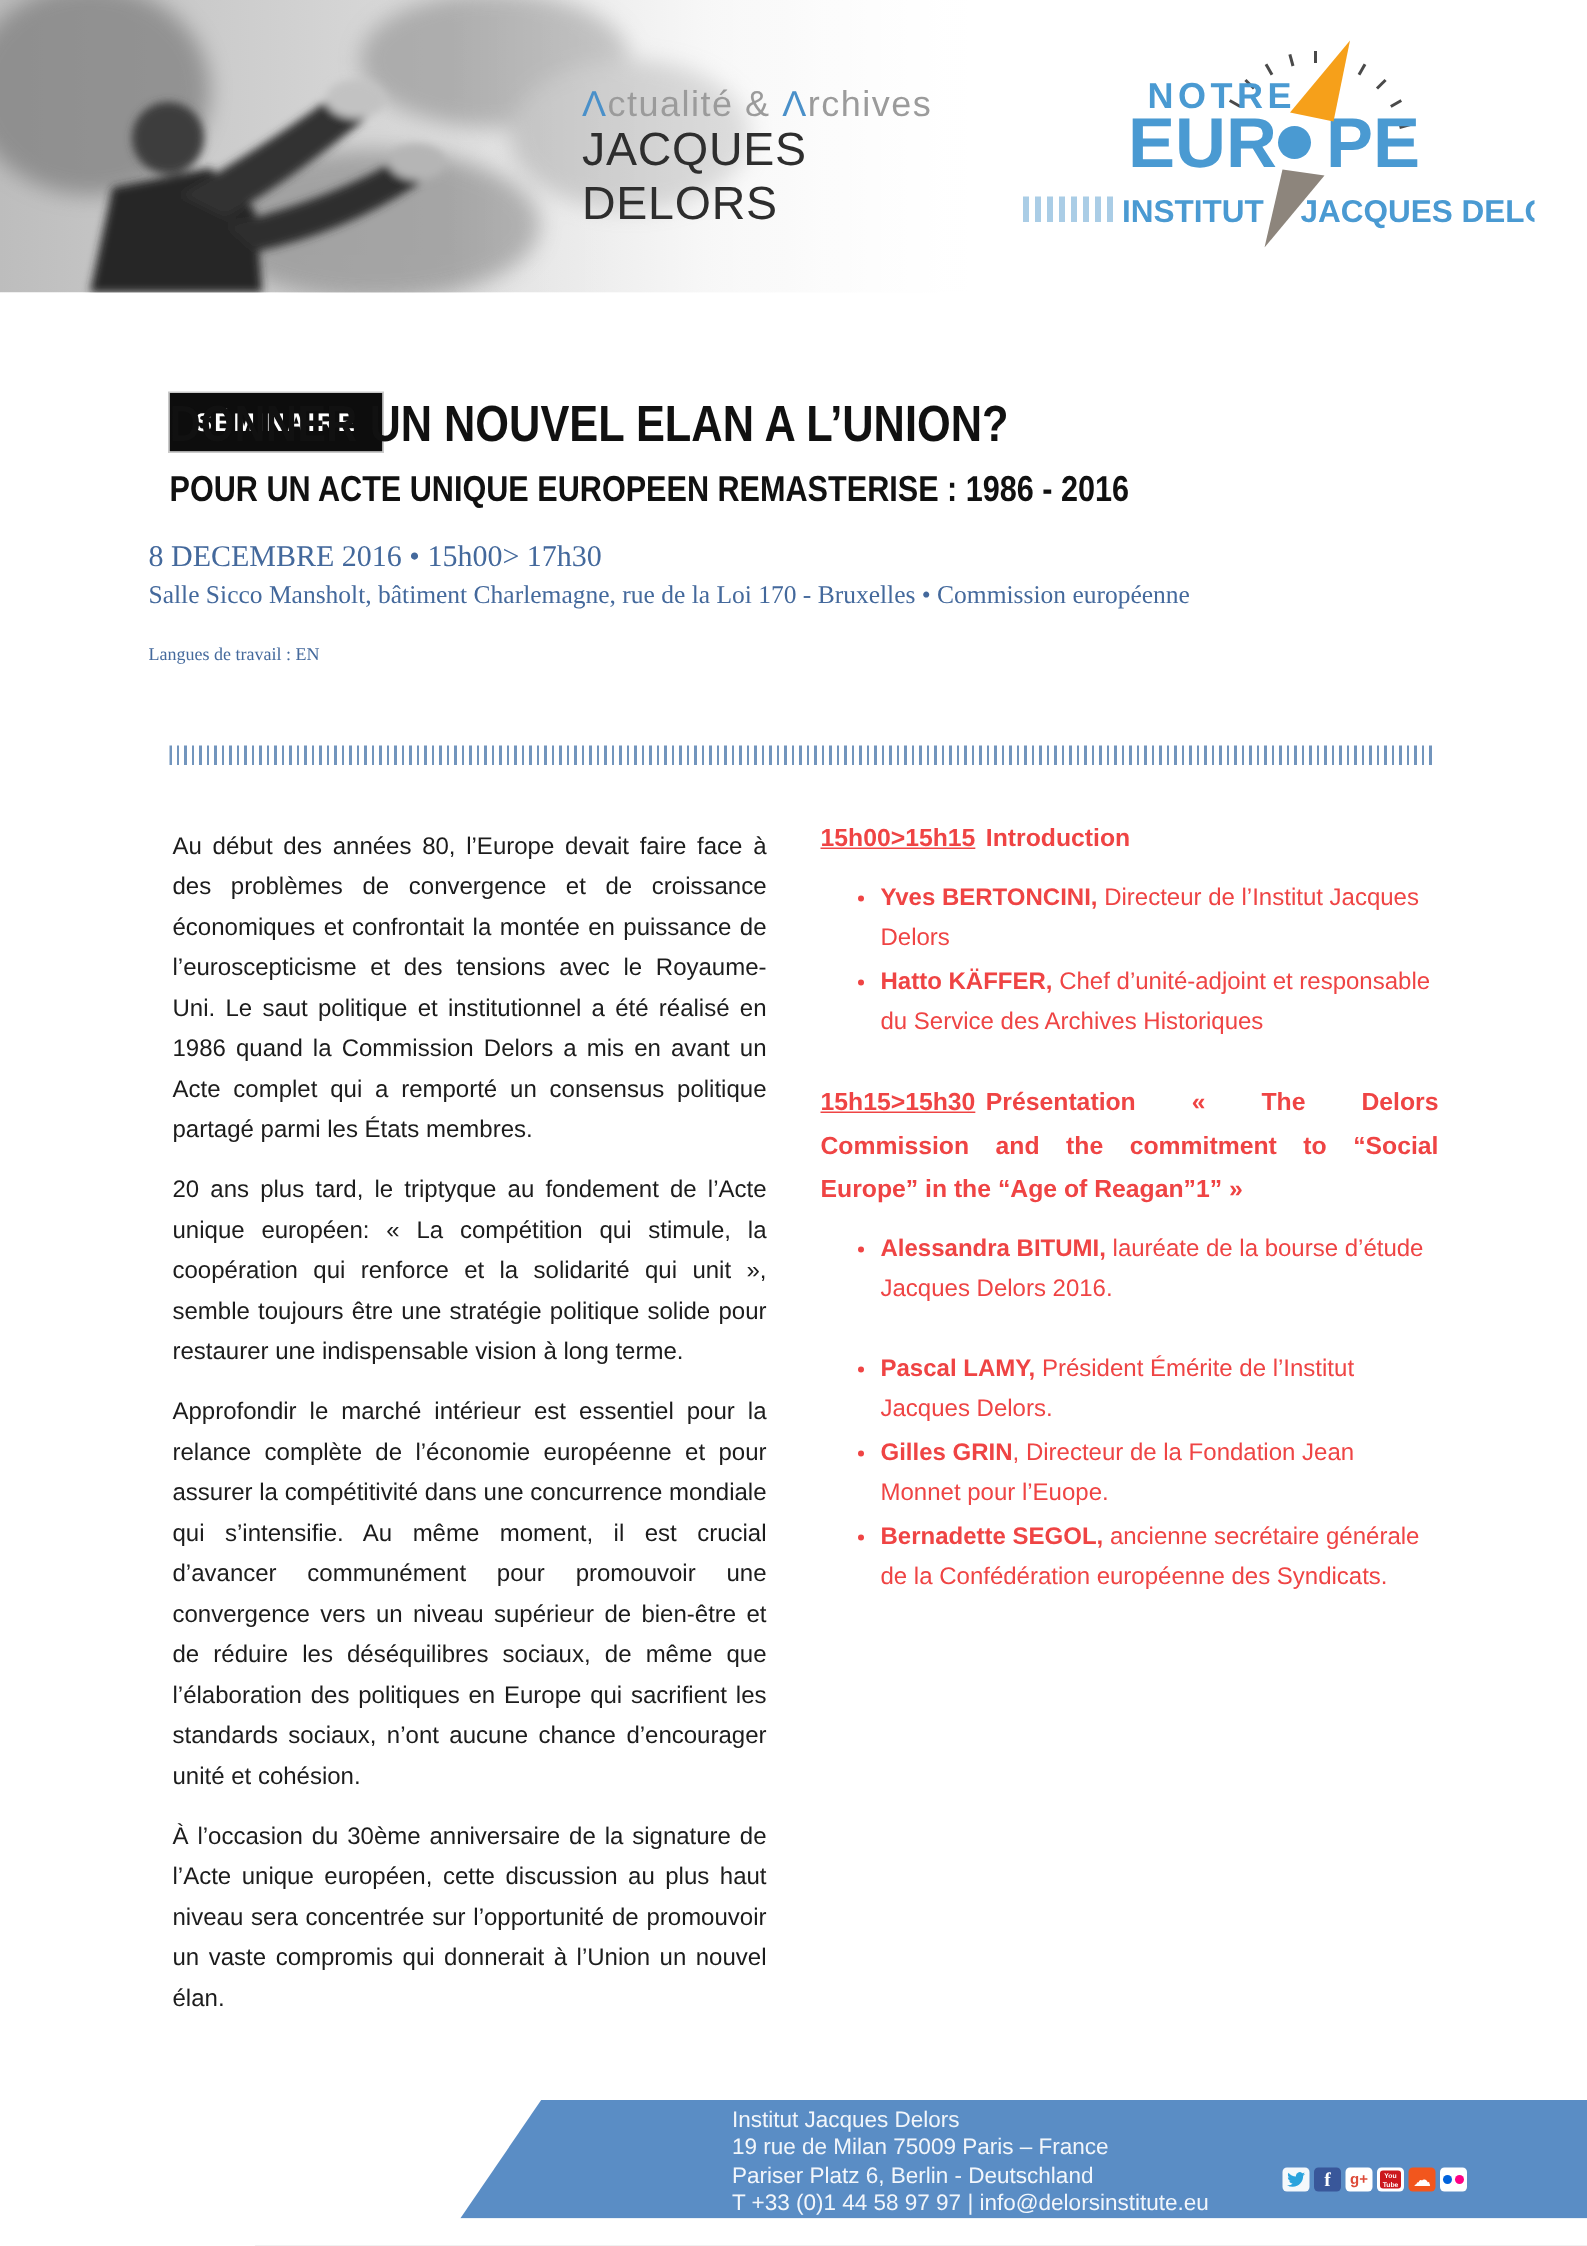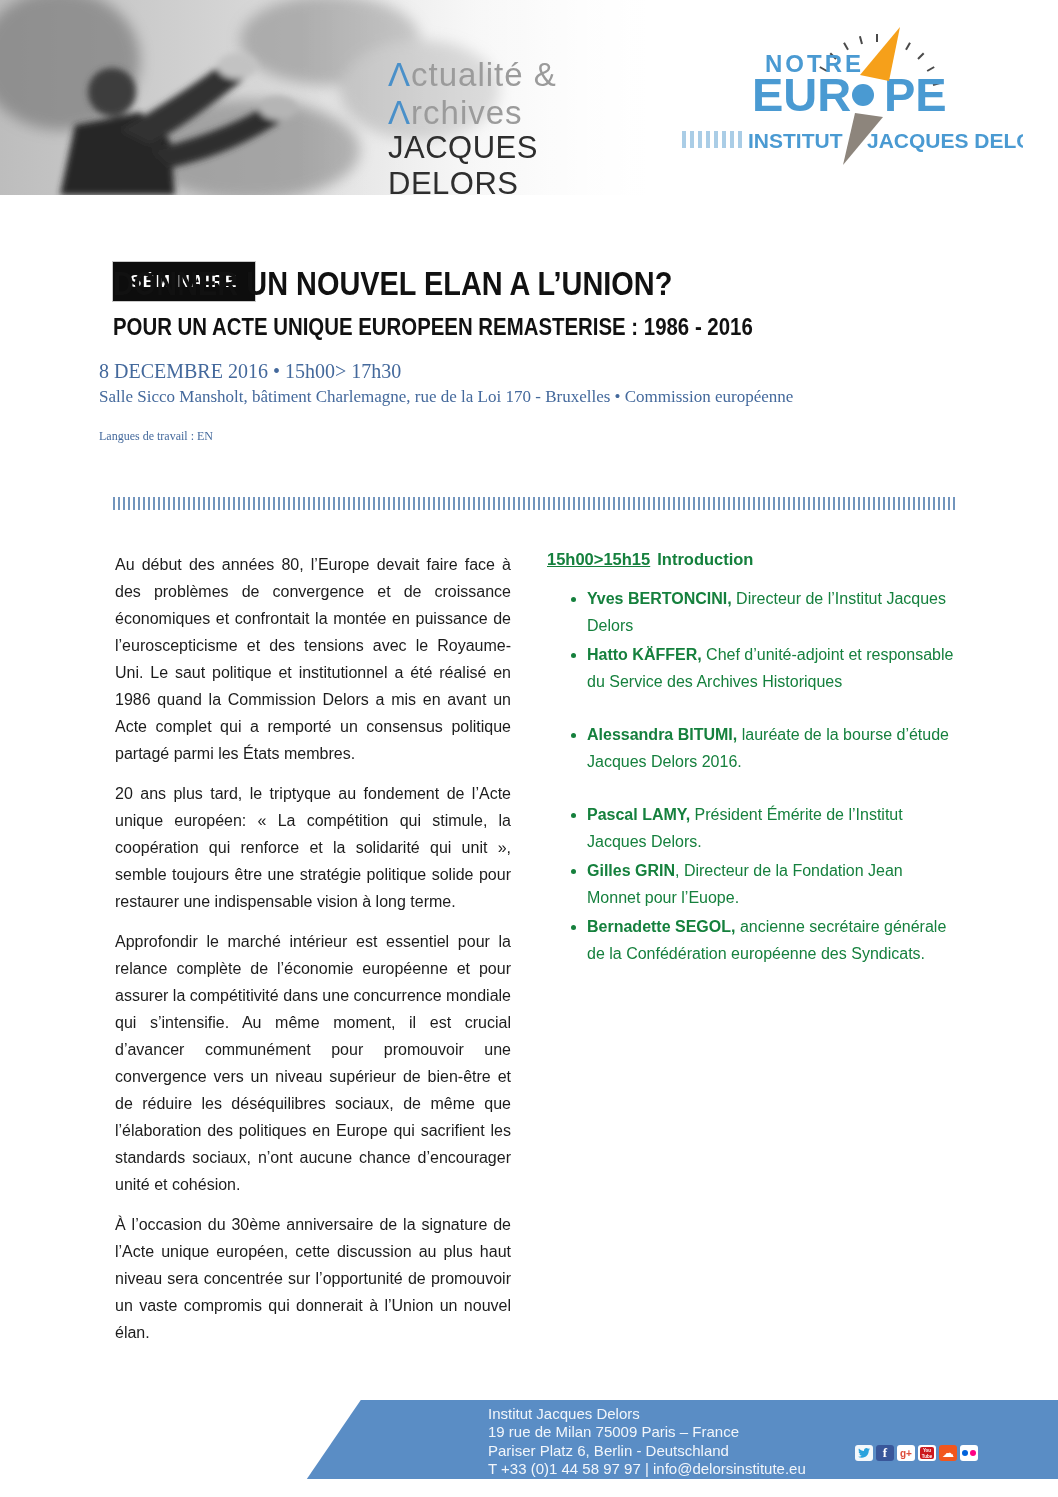--- a/index.html
+++ b/index.html
@@ -4,21 +4,21 @@
 <style>
   html,body{margin:0;padding:0;background:#e8e8e8;}
   .page{
     position:relative;width:1058px;height:1497px;margin:0 auto;
     background:#ffffff;overflow:hidden;
     font-family:"Liberation Sans",sans-serif;color:#1b1b1b;
   }
   
   .photo{position:absolute;left:0;top:0;width:760px;height:195px;}
   .archives-logo{position:absolute;left:388px;top:56px;width:270px;}
-  .archives-line1{font-size:33px;color:#9b9b9b;letter-spacing:1px;}
+  .archives-line1{font-size:24px;color:#9b9b9b;letter-spacing:1px;}
   .archives-line1 .cap{color:#4a90c9;}
   .archives-line2{font-size:31px;color:#2e2e2e;letter-spacing:.5px;margin-top:-2px;}
   .ne-logo{position:absolute;left:682px;top:25px;}
   .ne-logo text{font-family:"Liberation Sans",sans-serif;font-weight:bold;fill:#4a9ad2;}
   
   .badge{
     position:absolute;left:113px;top:214px;background:#0d0d0d;color:#fff;
     font-size:17px;font-weight:bold;letter-spacing:1.5px;padding:10px 17px 9px;
     outline:1px solid #c9c9c9;
     margin-top:48px;
@@ -42,21 +42,21 @@
     background:repeating-linear-gradient(90deg,#7295bd 0px,#7295bd 1.6px,transparent 1.6px,transparent 5px);
   }
   
   .col-left{
     position:absolute;left:115px;top:551px;width:396px;
     font-size:16px;line-height:27px;text-align:justify;color:#1c1c1c;
   }
   .col-left p{margin:0 0 13px 0;}
   .col-right{
     position:absolute;left:547px;top:545px;width:412px;
-    font-size:16px;line-height:27px;color:#15803d;
+    font-size:16px;line-height:27px;color:#ef4444;
   }
   .sec-head{font-size:16.5px;font-weight:bold;line-height:29px;text-align:justify;margin:0 0 11px 0;}
   .sec-time{text-decoration:underline;margin-right:7px;}
   .speakers{margin:0 0 26px 0;padding:0 0 0 40px;list-style:disc;}
   .speakers li{margin:0 0 2px 0;}
   .spk-name{font-weight:bold;}
   .debate{margin-top:32px;}
   .debate .spk-name{font-weight:bold;}
   
   .footer{
@@ -178,20 +178,21 @@
   </div>
 
   <div class="col-right">
 
     <h3 class="sec-head"><span class="sec-time">15h00&gt;15h15</span><span>Introduction</span></h3>
     <ul class="speakers">
       <li><span class="spk-name">Yves BERTONCINI, </span><span>Directeur de l’Institut Jacques Delors</span></li>
       <li><span class="spk-name">Hatto KÄFFER, </span><span>Chef d’unité-adjoint et responsable du Service des Archives Historiques</span></li>
     </ul>
 
+    <h3 class="sec-head"><span class="sec-time">15h15&gt;15h30</span><span>Présentation « The Delors Commission and the commitment to “Social Europe” in the “Age of Reagan”1” »</span></h3>
     <ul class="speakers">
       <li><span class="spk-name">Alessandra BITUMI, </span><span>lauréate de la bourse d’étude Jacques Delors 2016.</span></li>
     </ul>
 
     <ul class="speakers">
       <li><span class="spk-name">Pascal LAMY, </span><span>Président Émérite de l’Institut Jacques Delors.</span></li>
       <li><span class="spk-name">Gilles GRIN</span><span>, Directeur de la Fondation Jean Monnet pour l’Euope.</span></li>
       <li><span class="spk-name">Bernadette SEGOL, </span><span>ancienne secrétaire générale de la Confédération européenne des Syndicats.</span></li>
     </ul>
 

